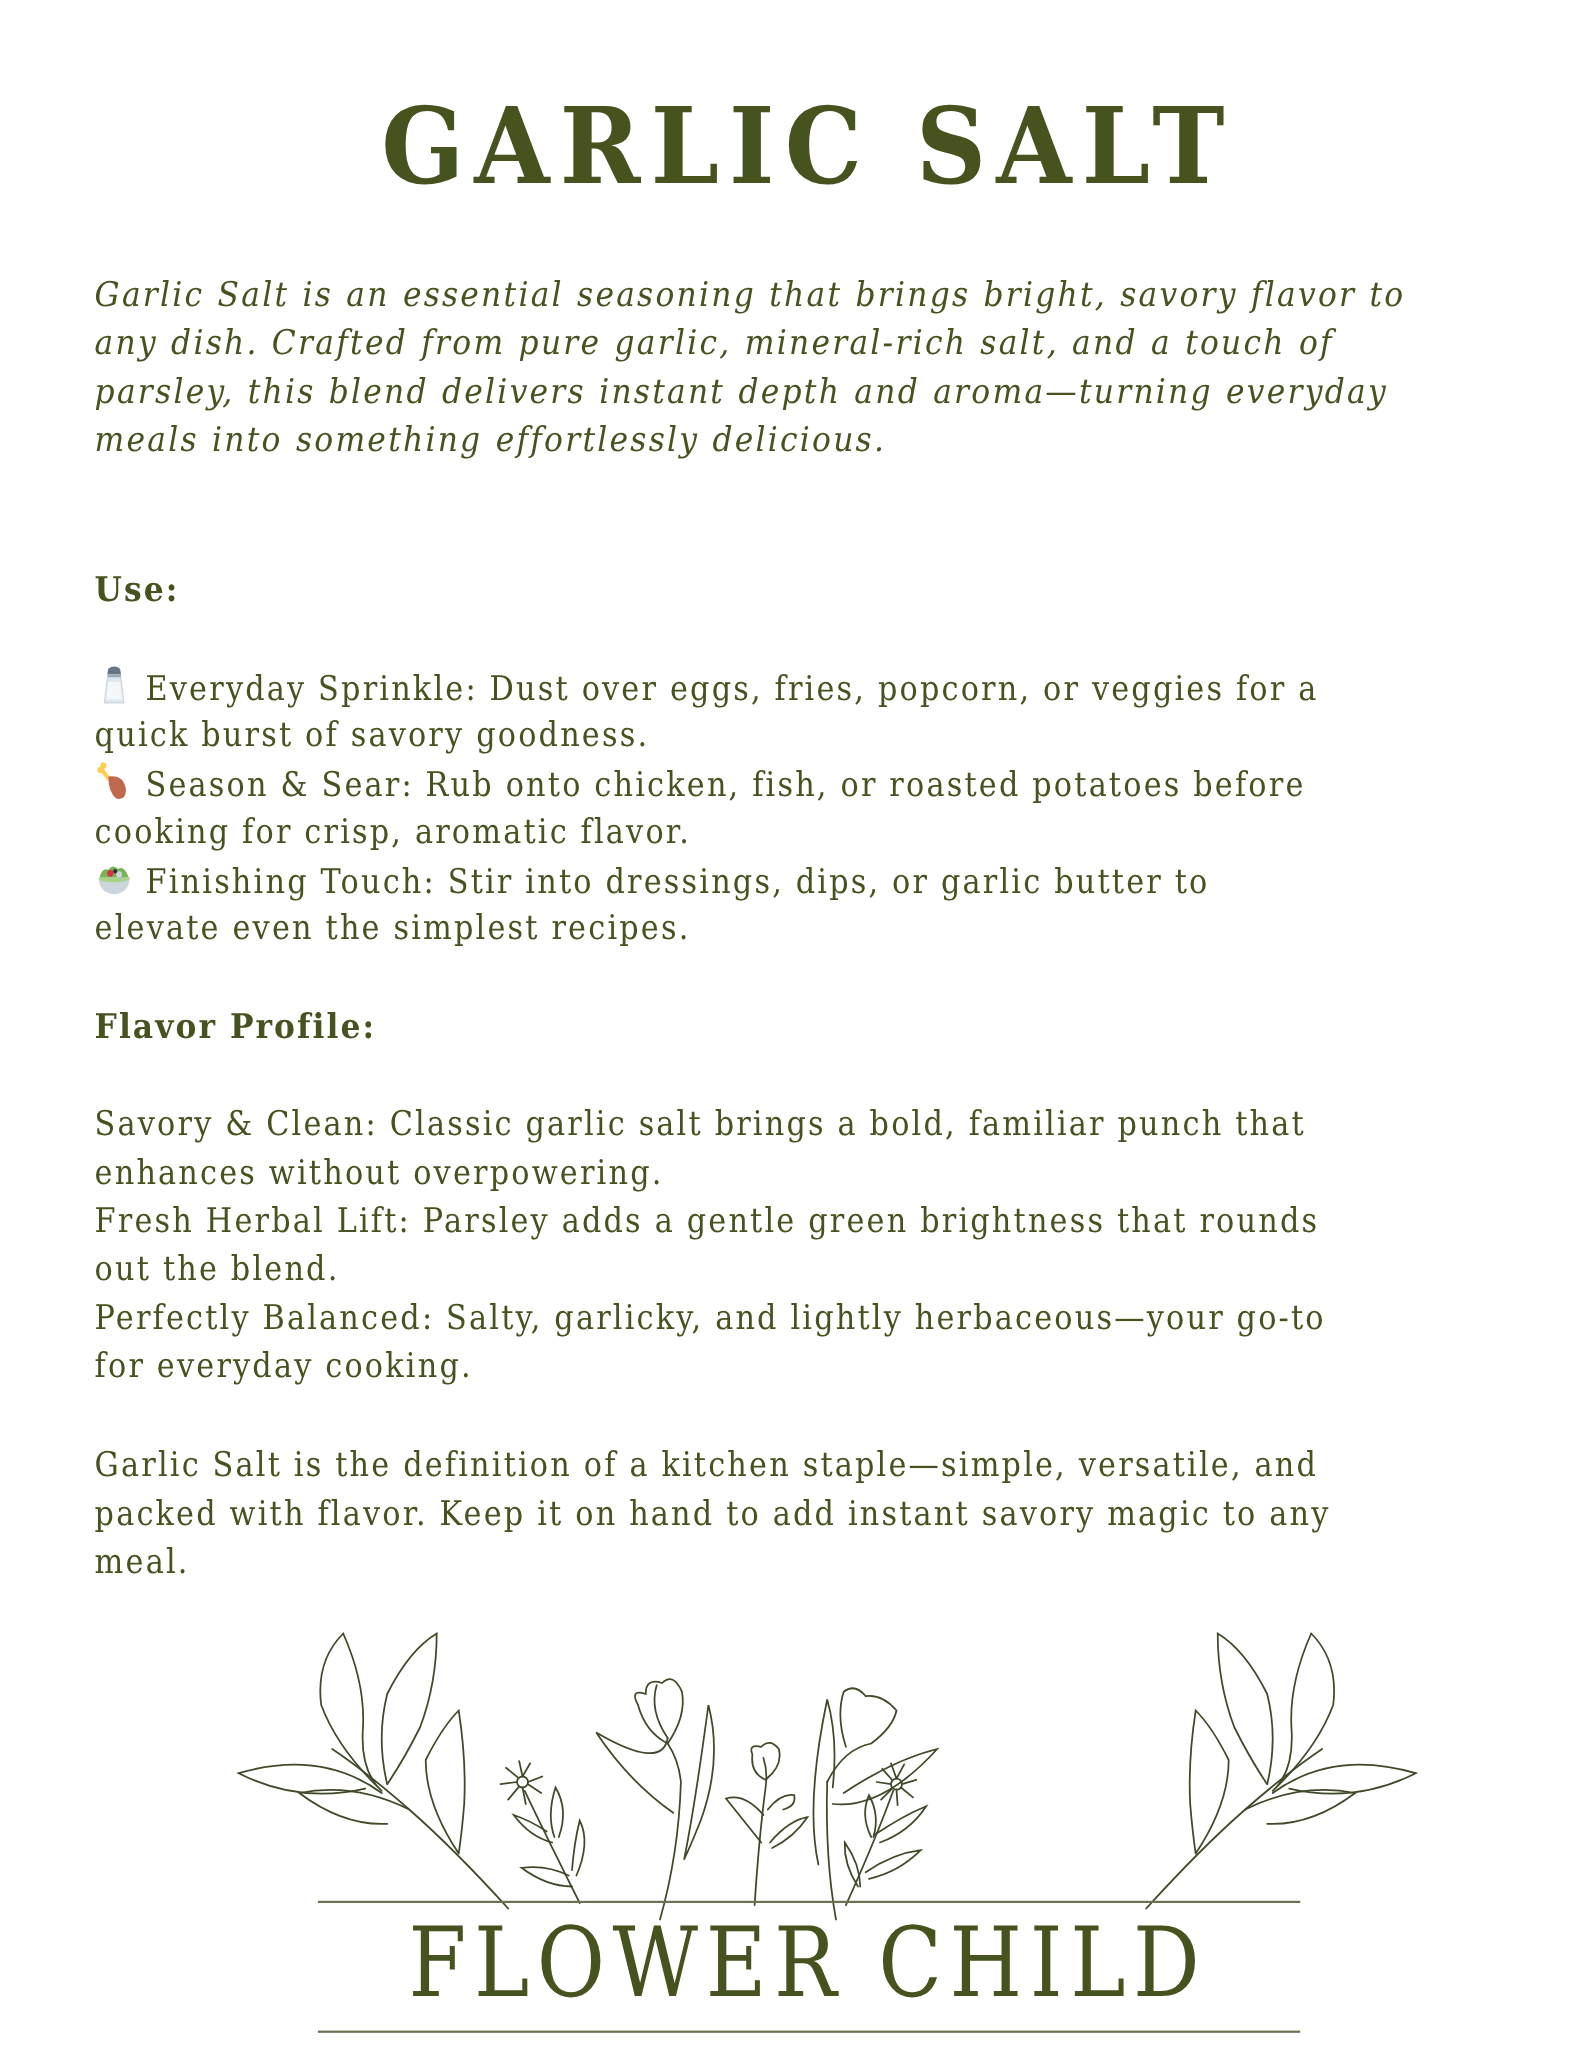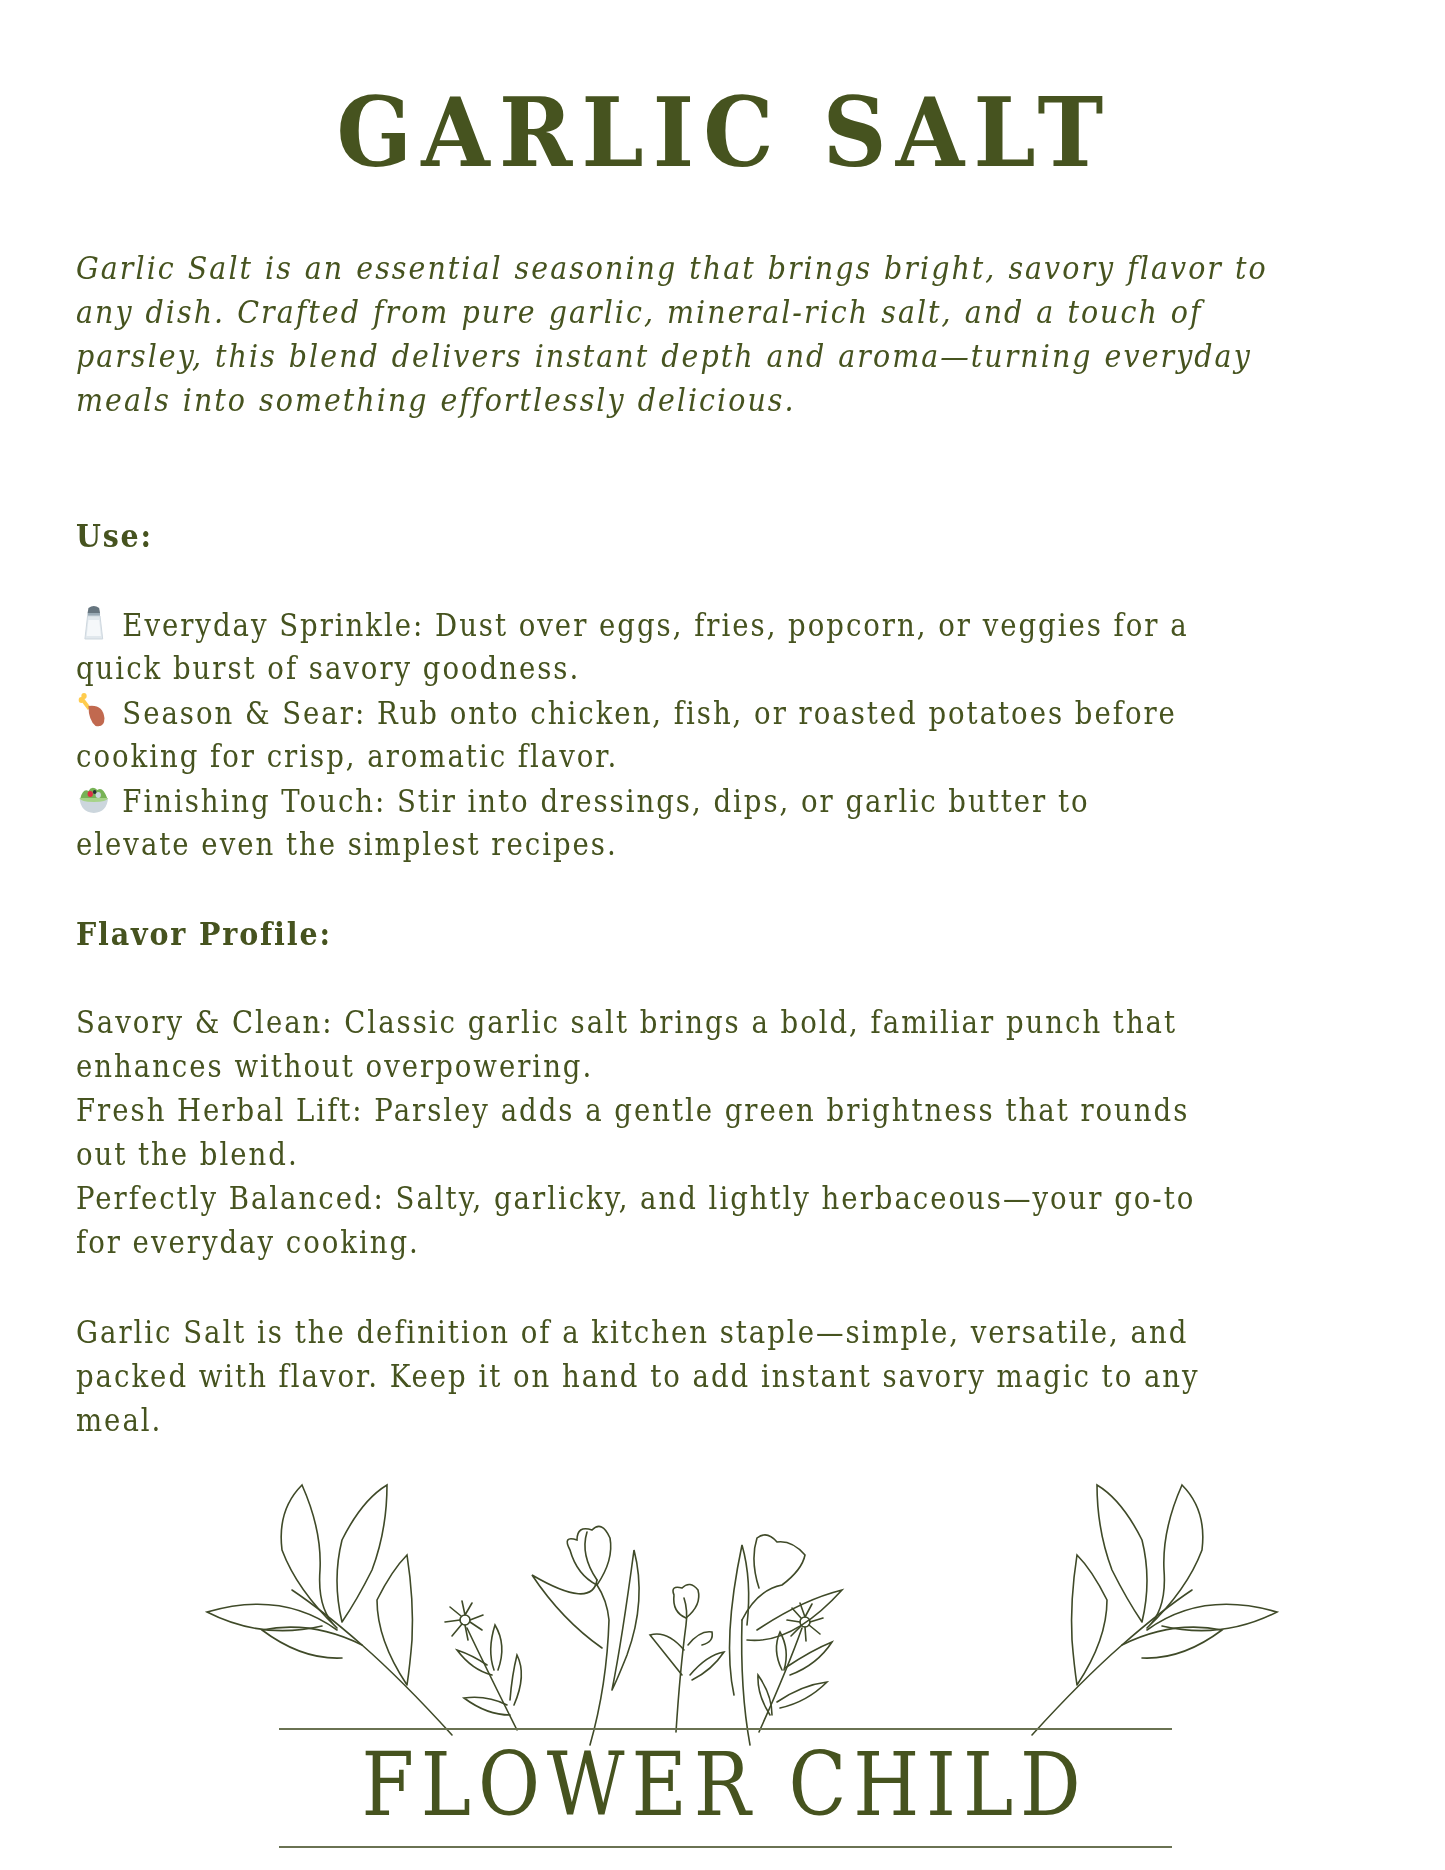--- a/index.html
+++ b/index.html
@@ -10,21 +10,21 @@
     body {
       width: 1445px;
       height: 1870px;
       position: relative;
       overflow: hidden;
       color: #46531f;
       font-family: "DejaVu Serif", "Liberation Serif", serif;
     }
     .page {
       position: absolute;
-      left: 2px; top: 0;
+      left: 12px; top: 0;
       width: 1146px;
       height: 1870px;
     }
     .title {
       position: absolute;
       left: 0;
       width: 1445px;
       top: 78px;
       text-align: center;
       font-family: "DejaVu Serif", serif;

